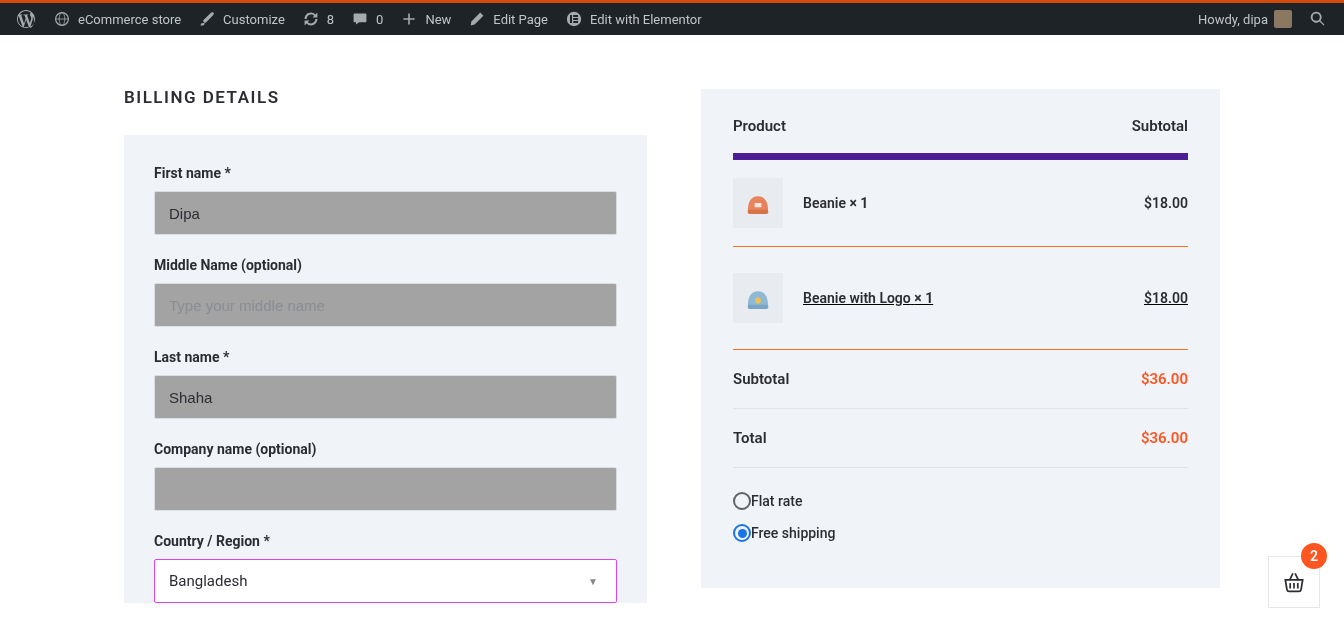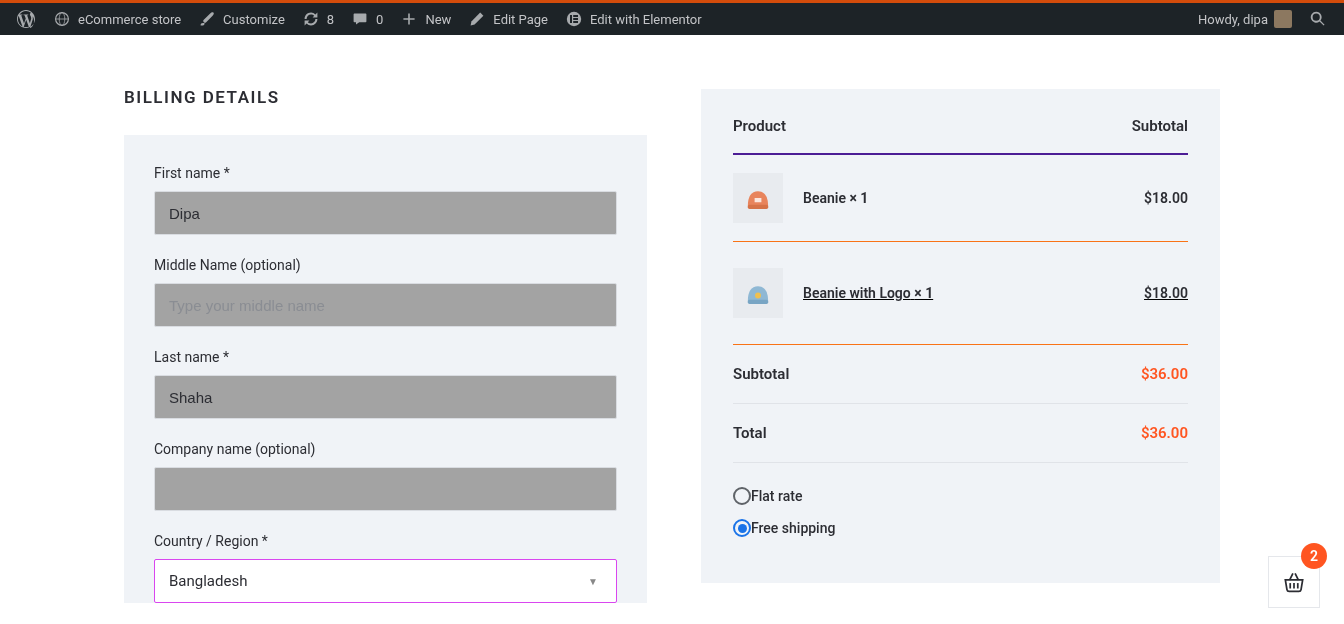--- a/index.html
+++ b/index.html
@@ -17,29 +17,29 @@
 
 
 .content { display: flex; padding: 52px 124px 0; gap: 54px; align-items: flex-start; }
 .left-col { width: 524px; }
 .right-col { width: 520px; margin-top: 2px; }
 
 .section-title { font-size: 17px; font-weight: 600; letter-spacing: 1.5px; color: #2c2d33; margin-bottom: 28px; text-transform: uppercase; }
 
 .billing-panel { background: #f0f3f7; padding: 30px 30px 0; }
 .form-row { margin-bottom: 22px; }
-.form-label { display: block; font-size: 14px; font-weight: 400; color: #2c2d33; margin-bottom: 10px; }
+.form-label { display: block; font-size: 14px; font-weight: 700; color: #2c2d33; margin-bottom: 10px; }
 .form-input { width: 100%; height: 44px; border: 1px solid #d9dce1; background: #a3a3a3; padding: 0 14px; font-size: 15px; color: #2c2d33; border-radius: 2px; }
 .form-input::placeholder { color: #8a8d93; }
 .form-select { width: 100%; height: 44px; border: 1px solid #d946ef; background: #fff; padding: 0 14px; font-size: 15px; color: #2c2d33; border-radius: 2px; display: flex; align-items: center; justify-content: space-between; position: relative; }
 .select-chevron { color: #888; font-size: 10px; margin-right: 4px; }
 
 
 .order-panel { background: #f0f3f7; padding: 28px 32px 32px; }
-.order-header { display: flex; justify-content: space-between; font-size: 15px; font-weight: 600; color: #2c2d33; padding-bottom: 18px; border-bottom: 2px solid #4c1d95; }
+.order-header { display: flex; justify-content: space-between; font-size: 15px; font-weight: 600; color: #2c2d33; padding-bottom: 18px; border-bottom: 7px solid #4c1d95; }
 .order-item { display: flex; align-items: center; padding: 18px 0; border-bottom: 1px solid #f97316; }
 .item-thumb { width: 50px; height: 50px; background: #e8ebef; display: flex; align-items: center; justify-content: center; margin-right: 20px; }
 .item-name { flex: 1; font-size: 14px; font-weight: 600; color: #2c2d33; }
 .item-qty { font-weight: 700; }
 .item-price { font-size: 14px; font-weight: 600; color: #2c2d33; }
 .order-totals { padding: 20px 0; border-bottom: 1px solid #e0e3e8; display: flex; justify-content: space-between; }
 .order-totals:last-of-type { border-bottom: 1px solid #e0e3e8; }
 .total-label { font-size: 15px; font-weight: 600; color: #2c2d33; }
 .total-value { font-size: 15px; font-weight: 600; color: #ff5521; }
 .shipping-options { padding-top: 24px; }

